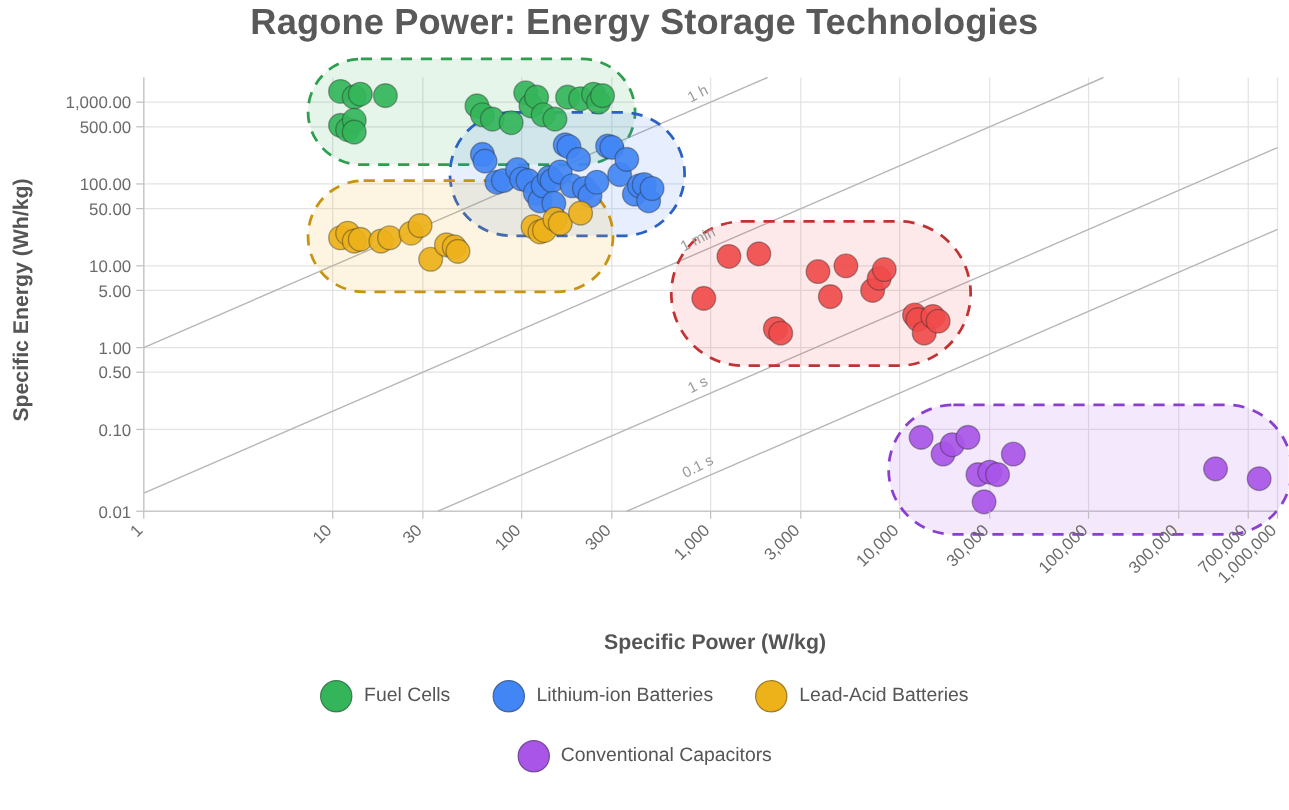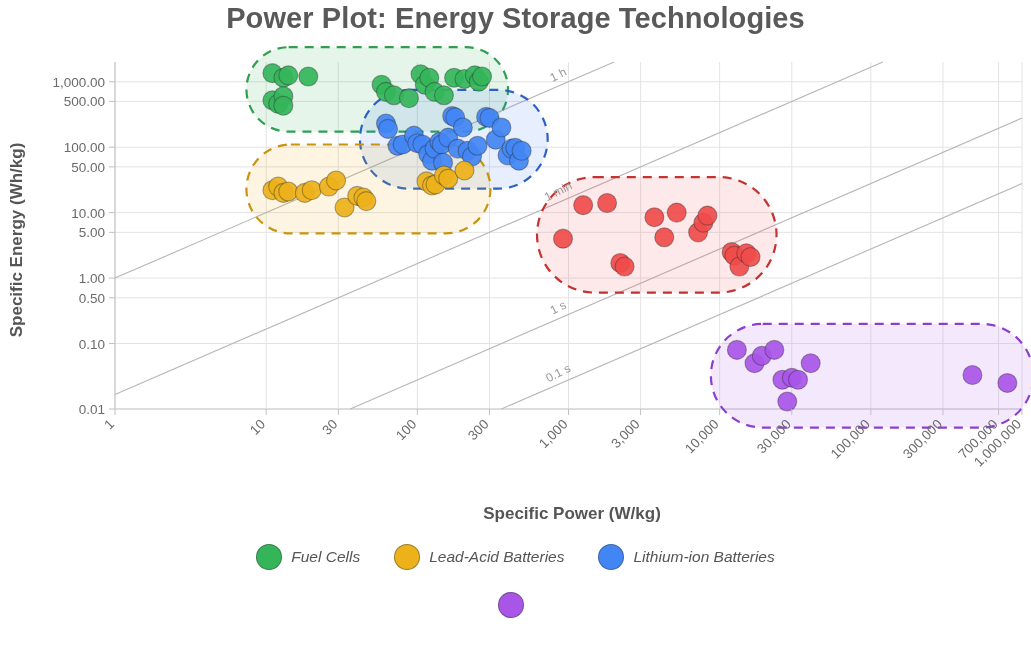--- a/index.html
+++ b/index.html
@@ -11,37 +11,37 @@
   #chart-root{position:absolute;inset:0;}
   #chart-title{
     position:absolute;left:0;top:2px;width:1031px;text-align:center;
     font-size:29px;font-weight:bold;color:#595959;letter-spacing:.1px;
   }
   #plot-svg{position:absolute;left:0;top:0;}
   .axis-title{font-size:17px;font-weight:bold;fill:#555;}
   .tick-label{font-size:13.5px;fill:#6b6b6b;}
   .ann-label{font-size:12px;fill:#9a9a9a;}
   #legend{
-    position:absolute;left:0;top:544px;width:1031px;font-style:italic;
+    position:absolute;left:0;top:544px;width:1031px;
   }
   .legend-row{display:flex;justify-content:center;align-items:center;}
   .legend-row.row2{margin-top:22px;}
   .legend-item{display:flex;align-items:center;margin:0 17px;}
   .legend-swatch{
     width:24px;height:24px;border-radius:50%;
     border:1.2px solid rgba(60,60,60,.45);margin-right:9px;flex:none;
   }
   .legend-text{font-size:15.5px;color:#555;white-space:nowrap;}
 </style>
 </head>
 <body>
 
 <div id="chart-root">
 
-  <div id="chart-title">Power Plot: Energy Storage Technologies</div>
+  <div id="chart-title">Ragone Power: Energy Storage Technologies</div>
 
   <svg id="plot-svg" width="1031" height="648">
     <g id="grid-layer">
         <line x1="115" y1="62" x2="115" y2="409" stroke="#e3e3e6" stroke-width="1"></line>
         <line x1="266.16666666666663" y1="62" x2="266.16666666666663" y2="409" stroke="#e3e3e6" stroke-width="1"></line>
         <line x1="338.29149633845566" y1="62" x2="338.29149633845566" y2="409" stroke="#e3e3e6" stroke-width="1"></line>
         <line x1="417.3333333333333" y1="62" x2="417.3333333333333" y2="409" stroke="#e3e3e6" stroke-width="1"></line>
         <line x1="489.45816300512234" y1="62" x2="489.45816300512234" y2="409" stroke="#e3e3e6" stroke-width="1"></line>
         <line x1="568.5" y1="62" x2="568.5" y2="409" stroke="#e3e3e6" stroke-width="1"></line>
         <line x1="640.6248296717889" y1="62" x2="640.6248296717889" y2="409" stroke="#e3e3e6" stroke-width="1"></line>
@@ -236,28 +236,29 @@
     <text id="y-axis-title" class="axis-title" x="22" y="240" text-anchor="middle" transform="rotate(-90 22 240)">Specific Energy (Wh/kg)</text>
   </svg>
 
   <div id="legend">
     <div class="legend-row row1" id="legend-row-1">
         <div class="legend-item">
           <div class="legend-swatch" style="background: rgb(52, 181, 90);"></div>
           <span class="legend-text">Fuel Cells</span>
         </div>
         <div class="legend-item">
+          <div class="legend-swatch" style="background: rgb(66, 133, 244);"></div>
+          <span class="legend-text">Lithium-ion Batteries</span>
+        </div>
+        <div class="legend-item">
           <div class="legend-swatch" style="background: rgb(237, 177, 26);"></div>
           <span class="legend-text">Lead-Acid Batteries</span>
         </div>
-        <div class="legend-item">
-          <div class="legend-swatch" style="background: rgb(66, 133, 244);"></div>
-          <span class="legend-text">Lithium-ion Batteries</span>
-        </div>
       </div>
     <div class="legend-row row2" id="legend-row-2">
         <div class="legend-item">
           <div class="legend-swatch" style="background: rgb(168, 85, 232);"></div>
+          <span class="legend-text">Conventional Capacitors</span>
         </div>
       </div>
   </div>
 
 </div>
 
 </body></html>

